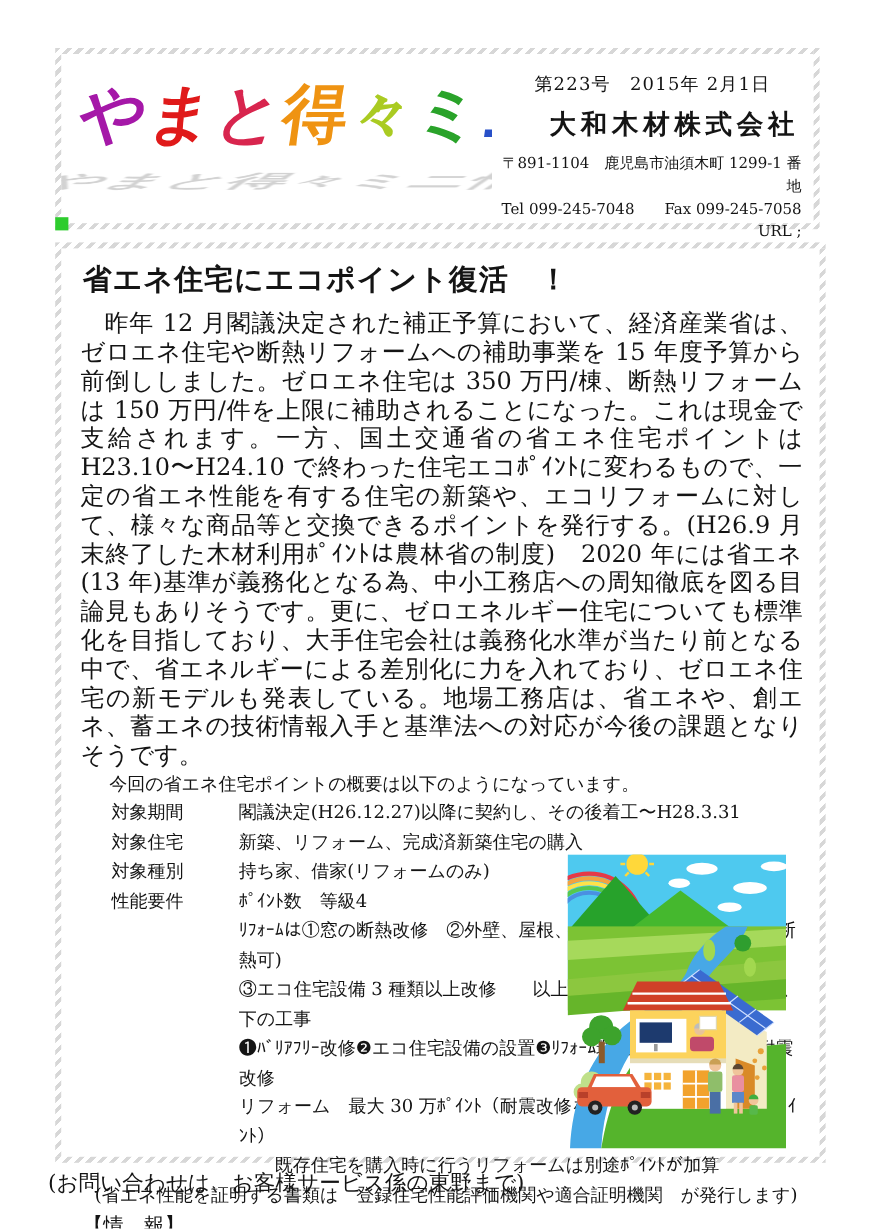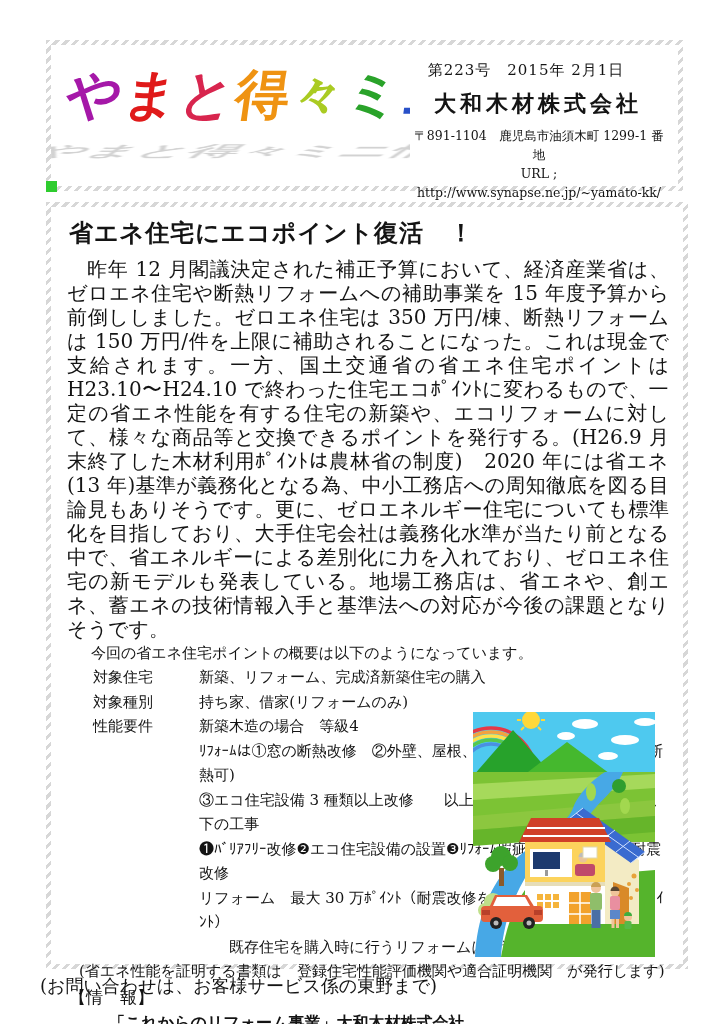--- a/index.html
+++ b/index.html
@@ -11,21 +11,21 @@
   .header-box{left:46px;top:40px;width:637px;height:151px;display:flex;}
   .logo-area{position:relative;flex:1;overflow:hidden;}
   .logo-text{position:absolute;left:16px;top:14px;white-space:nowrap;
              font-family:"DejaVu Sans","Liberation Sans",sans-serif;font-weight:bold;
              font-size:54px;letter-spacing:1px;transform:skewX(-8deg);}
   .logo-text span{display:inline-block;}
   .logo-shadow{position:absolute;left:2px;top:96px;white-space:nowrap;
                font-family:"DejaVu Sans","Liberation Sans",sans-serif;font-weight:bold;
                font-size:50px;color:#c3c3c3;opacity:.75;filter:blur(1px);
                transform:skewX(-56deg) scaleY(0.30);transform-origin:left top;}
-  .header-right{width:258px;padding:12px 10px 6px 0;text-align:center;flex:none;}
+  .header-right{width:258px;padding:12px 10px 6px 0;text-align:right;flex:none;}
   .issue-line{font-size:15px;letter-spacing:1px;margin:4px 26px 0 0;}
   .company-name{font-size:22px;font-weight:bold;letter-spacing:4px;margin:9px 2px 7px 0;}
   .contact-line{font-size:12.5px;line-height:19px;}
   .green-square{position:absolute;left:46px;top:181px;width:11px;height:11px;background:#2ecc2e;}
   
   .content-box{left:46px;top:202px;width:642px;height:767px;padding:8px 12px 0 16px;}
   .headline{font-family:Liberation Mono, monospace;font-weight:bold;
             font-size:24px;letter-spacing:1px;margin:2px 0 8px 2px;}
   .body-par{font-size:20px;line-height:24px;text-align:justify;text-indent:1em;margin:0 2px 0 0;}
   .intro-line{font-size:15px;line-height:24px;margin-left:24px;}
@@ -47,43 +47,48 @@
 
   <div class="lacebox header-box">
     <div class="logo-area">
       <div class="logo-text"><span style="color: rgb(165, 24, 168);">や</span><span style="color: rgb(224, 26, 26);">ま</span><span style="color: rgb(216, 37, 78);">と</span><span style="color: rgb(239, 147, 18);">得</span><span style="color: rgb(170, 203, 34);">々</span><span style="color: rgb(42, 163, 42);">ミ</span><span style="color: rgb(40, 80, 200);">ニ</span></div>
       <div class="logo-shadow">やまと得々ミニ情報</div>
     </div>
     <div class="header-right">
       <div class="issue-line">第223号　2015年 2月1日</div>
       <div class="company-name">大和木材株式会社</div>
       <div class="contact-line">〒891-1104　鹿児島市油須木町 1299-1 番地</div>
+      <div class="contact-line">Tel 099-245-7048　　Fax 099-245-7058</div>
       <div class="contact-line">URL ; http://www.synapse.ne.jp/~yamato-kk/</div>
       <div class="contact-line">E ﾒｰﾙ ; yamato-kk@po.synapse.ne.jp</div>
     </div>
   </div>
   <div class="green-square"></div>
 
   <div class="lacebox content-box">
     <div class="headline">省エネ住宅にエコポイント復活　！</div>
     <div class="body-par">昨年 12 月閣議決定された補正予算において、経済産業省は、ゼロエネ住宅や断熱リフォームへの補助事業を 15 年度予算から前倒ししました。ゼロエネ住宅は 350 万円/棟、断熱リフォームは 150 万円/件を上限に補助されることになった。これは現金で支給されます。一方、国土交通省の省エネ住宅ポイントはH23.10〜H24.10 で終わった住宅エコﾎﾟｲﾝﾄに変わるもので、一定の省エネ性能を有する住宅の新築や、エコリフォームに対して、様々な商品等と交換できるポイントを発行する。(H26.9 月末終了した木材利用ﾎﾟｲﾝﾄは農林省の制度)　2020 年には省エネ(13 年)基準が義務化となる為、中小工務店への周知徹底を図る目論見もありそうです。更に、ゼロエネルギー住宅についても標準化を目指しており、大手住宅会社は義務化水準が当たり前となる中で、省エネルギーによる差別化に力を入れており、ゼロエネ住宅の新モデルも発表している。地場工務店は、省エネや、創エネ、蓄エネの技術情報入手と基準法への対応が今後の課題となりそうです。</div>
     <div class="intro-line">今回の省エネ住宅ポイントの概要は以下のようになっています。</div>
 
     <div class="terms">
       <div class="trow">
+          <span class="tlabel">対象期間</span>
+          <span class="tvalue">閣議決定(H26.12.27)以降に契約し、その後着工〜H28.3.31</span>
+        </div>
+      <div class="trow">
           <span class="tlabel">対象住宅</span>
           <span class="tvalue">新築、リフォーム、完成済新築住宅の購入</span>
         </div>
       <div class="trow">
           <span class="tlabel">対象種別</span>
           <span class="tvalue">持ち家、借家(リフォームのみ)</span>
         </div>
       <div class="trow">
           <span class="tlabel">性能要件</span>
-          <span class="tvalue">新築木造の場合　等級4</span>
+          <span class="tvalue">ﾎﾟｲﾝﾄ数　等級4</span>
         </div>
       <div class="trow">
           <span class="tlabel"></span>
           <span class="tvalue">ﾘﾌｫｰﾑは①窓の断熱改修　②外壁、屋根、天井、床の断熱改修(部分断熱可)</span>
         </div>
       <div class="trow">
           <span class="tlabel"></span>
           <span class="tvalue">③エコ住宅設備 3 種類以上改修　　以上①〜③のいずれかに伴う以下の工事</span>
         </div>
       <div class="trow">

